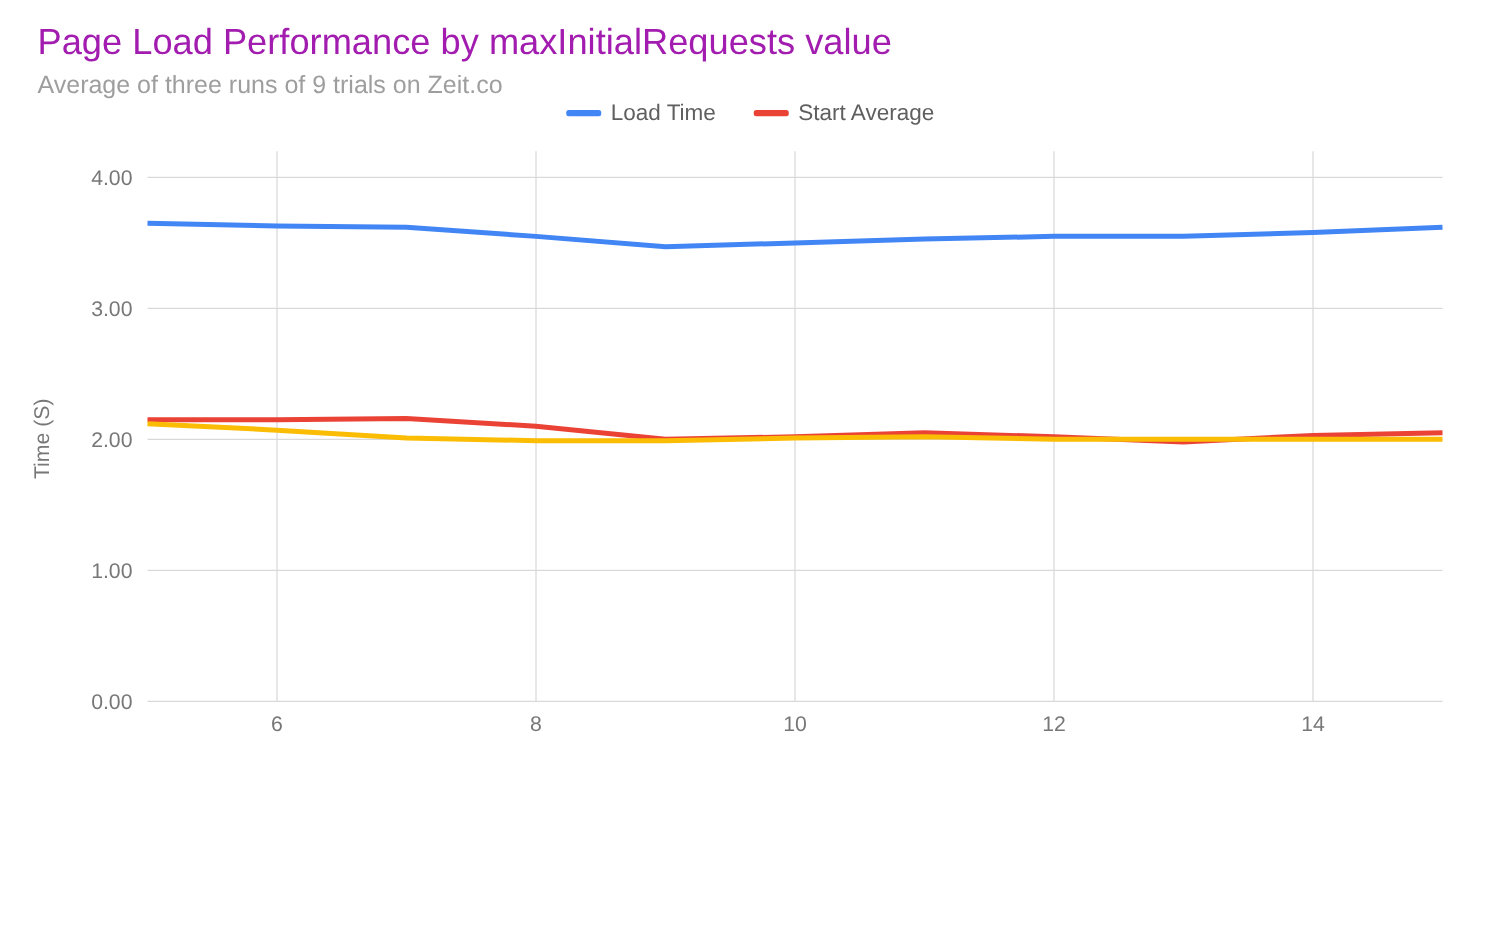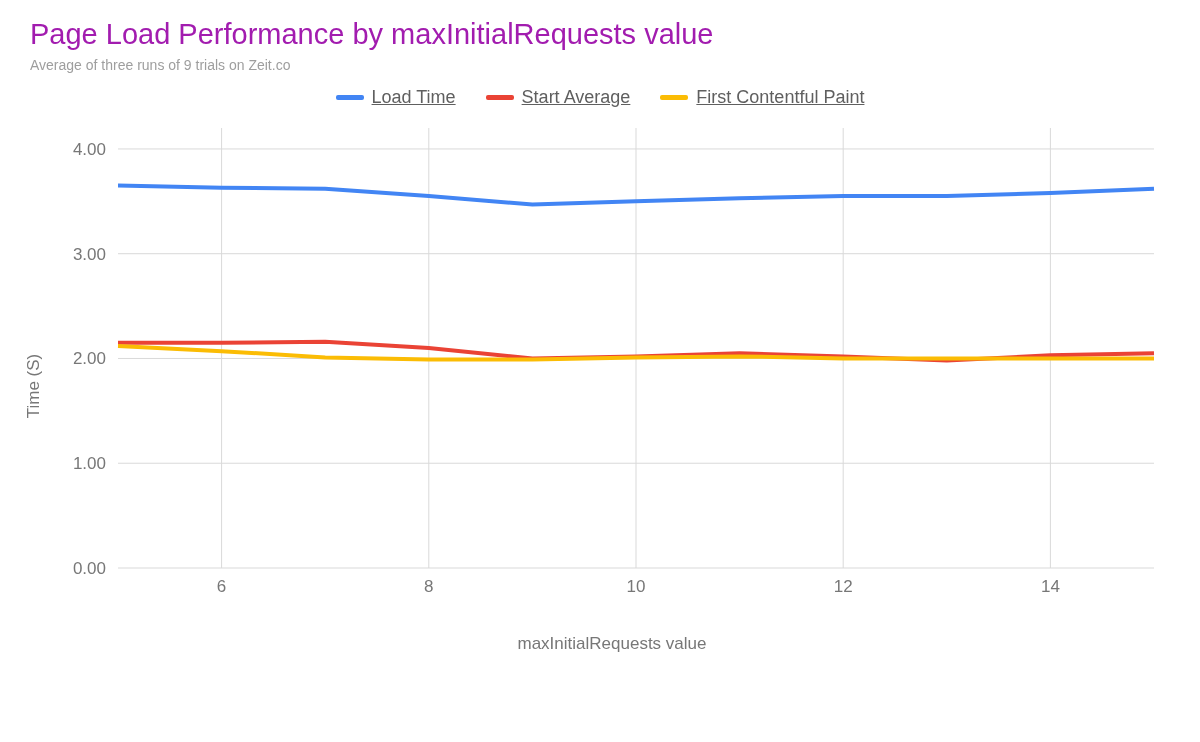--- a/index.html
+++ b/index.html
@@ -18,33 +18,32 @@
     top: 18px;
     width: 1140px;
   }
   .title {
     font-size: 29px;
     color: #a21caf;
     font-weight: 400;
     margin: 0 0 6px 0;
   }
   .subtitle {
-    font-size: 14px;
+    font-size: 20px;
     color: #9e9e9e;
     font-weight: 400;
-    margin: 0 0 14px 0;
+    margin: 0 0 0 0;
   }
   .legend {
     display: flex;
     justify-content: center;
     gap: 30px;
     font-size: 18px;
     color: #5f5f5f;
     margin-bottom: 10px;
-    text-decoration: underline;
   }
   .legend-item {
     display: flex;
     align-items: center;
     gap: 8px;
   }
   .legend-swatch {
     width: 28px;
     height: 5px;
     border-radius: 2px;
@@ -82,24 +81,20 @@
 
   <div class="legend">
     <div class="legend-item">
       <span class="legend-swatch" style="background:#4285f4"></span>
       <span>Load Time</span>
     </div>
     <div class="legend-item">
       <span class="legend-swatch" style="background:#ea4335"></span>
       <span>Start Average</span>
     </div>
-    <div class="legend-item">
-      <span class="legend-swatch" style="background:#fbbc04"></span>
-      <span>First Contentful Paint</span>
-    </div>
   </div>
 
   <div class="plot-wrap">
     <div class="ylabel">Time (S)</div>
     <svg id="plot" width="1110" height="480">
         <g class="grid">
           <line x1="64" x2="1100" y1="450" y2="450"></line>
           <line x1="64" x2="1100" y1="345.23809523809524" y2="345.23809523809524"></line>
           <line x1="64" x2="1100" y1="240.47619047619048" y2="240.47619047619048"></line>
           <line x1="64" x2="1100" y1="135.71428571428572" y2="135.71428571428572"></line>
@@ -117,15 +112,14 @@
         <text class="tick-text" x="52" y="36.95238095238098" text-anchor="end">4.00</text>
         <text class="tick-text" x="167.60000000000002" y="474" text-anchor="middle">6</text>
         <text class="tick-text" x="374.8" y="474" text-anchor="middle">8</text>
         <text class="tick-text" x="582" y="474" text-anchor="middle">10</text>
         <text class="tick-text" x="789.1999999999999" y="474" text-anchor="middle">12</text>
         <text class="tick-text" x="996.4" y="474" text-anchor="middle">14</text>
         <path d="M64 67.61904761904765 L167.60000000000002 69.71428571428575 L271.20000000000005 70.76190476190479 L374.8 78.09523809523814 L478.40000000000003 86.47619047619045 L582 83.33333333333337 L685.6 80.19047619047623 L789.1999999999999 78.09523809523814 L892.8000000000001 78.09523809523814 L996.4 74.95238095238096 L1100 70.76190476190479 " class="series" stroke="#4285f4"></path>
         <path d="M64 224.7619047619048 L167.60000000000002 224.7619047619048 L271.20000000000005 223.7142857142857 L374.8 230 L478.40000000000003 240.47619047619048 L582 238.3809523809524 L685.6 235.23809523809527 L789.1999999999999 238.3809523809524 L892.8000000000001 242.57142857142858 L996.4 237.33333333333334 L1100 235.23809523809527 " class="series" stroke="#ea4335"></path>
         <path d="M64 227.90476190476193 L167.60000000000002 233.14285714285717 L271.20000000000005 239.4285714285715 L374.8 241.52380952380952 L478.40000000000003 241.52380952380952 L582 239.4285714285715 L685.6 238.3809523809524 L789.1999999999999 240.47619047619048 L892.8000000000001 240.47619047619048 L996.4 240.47619047619048 L1100 240.47619047619048 " class="series" stroke="#fbbc04"></path>
       </svg>
-    <div class="xlabel">maxInitialRequests value</div>
   </div>
 </div>
 
 </body></html>

